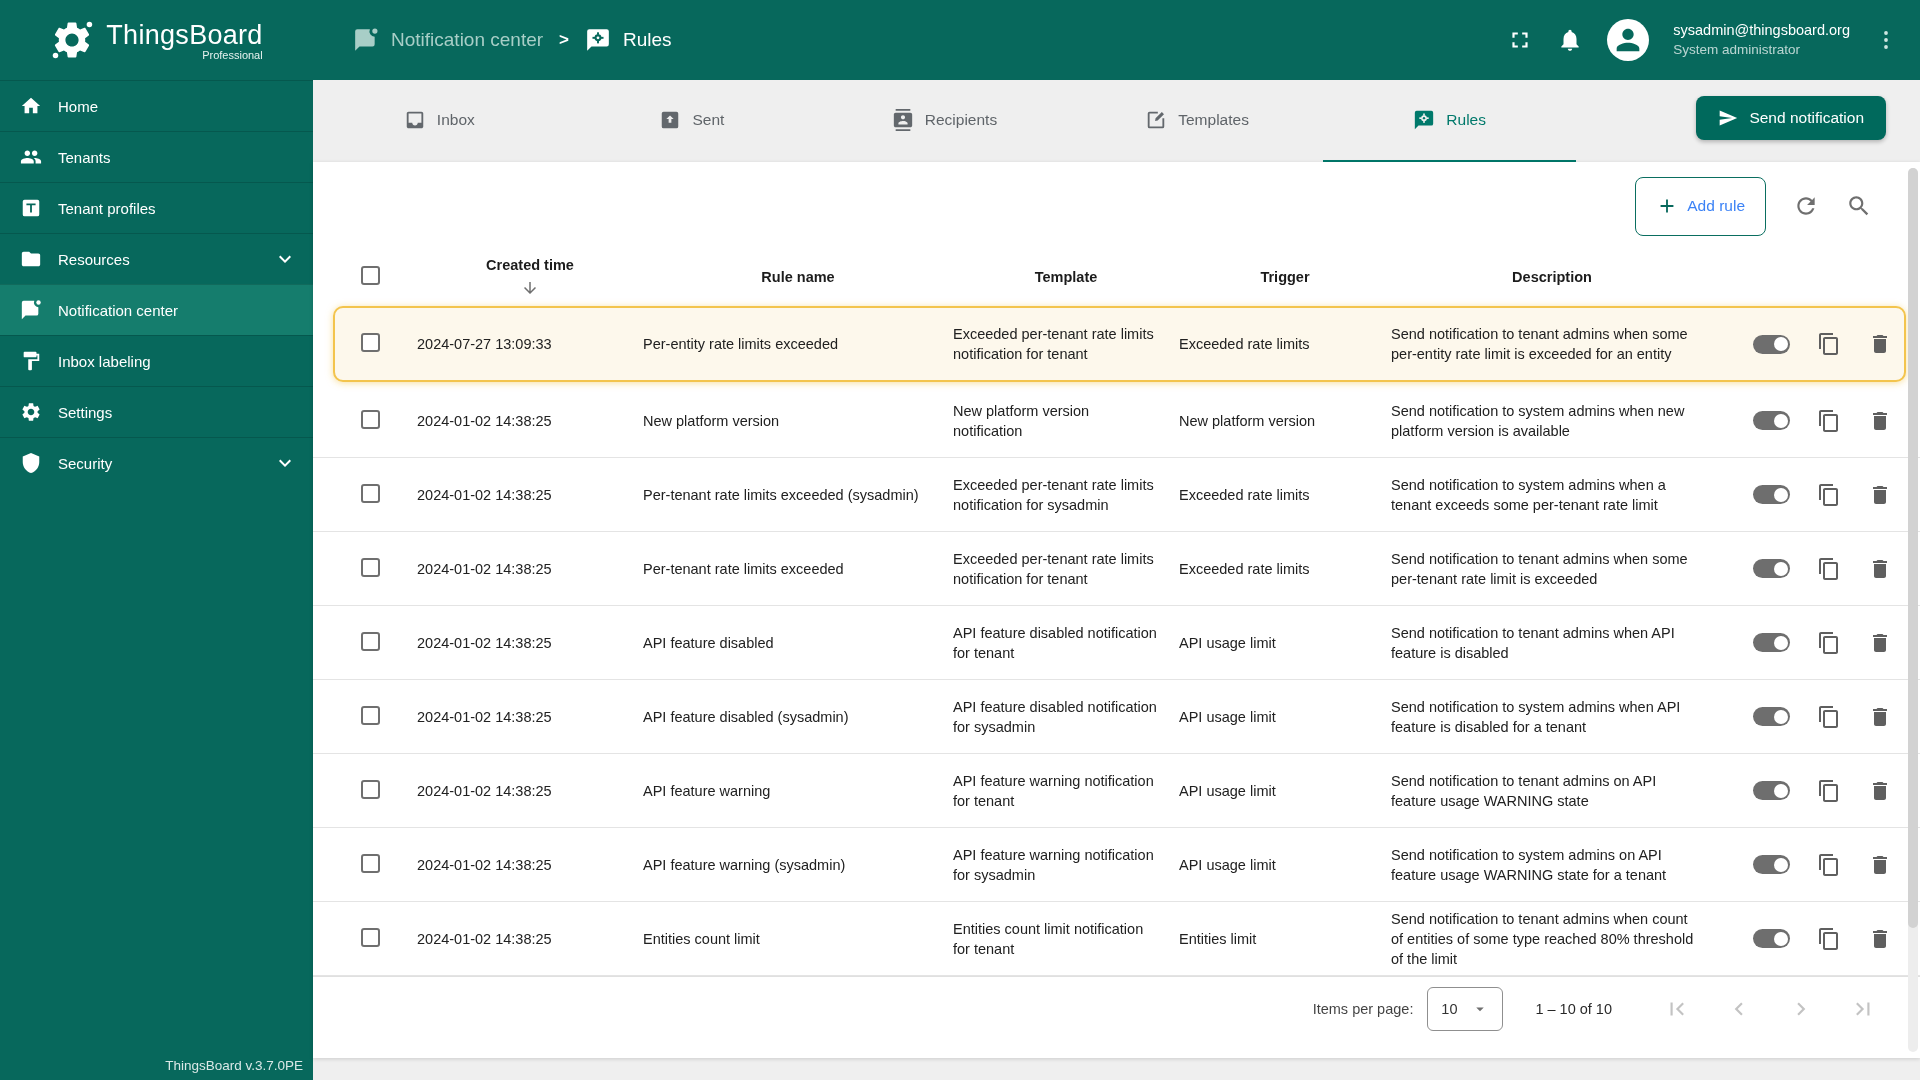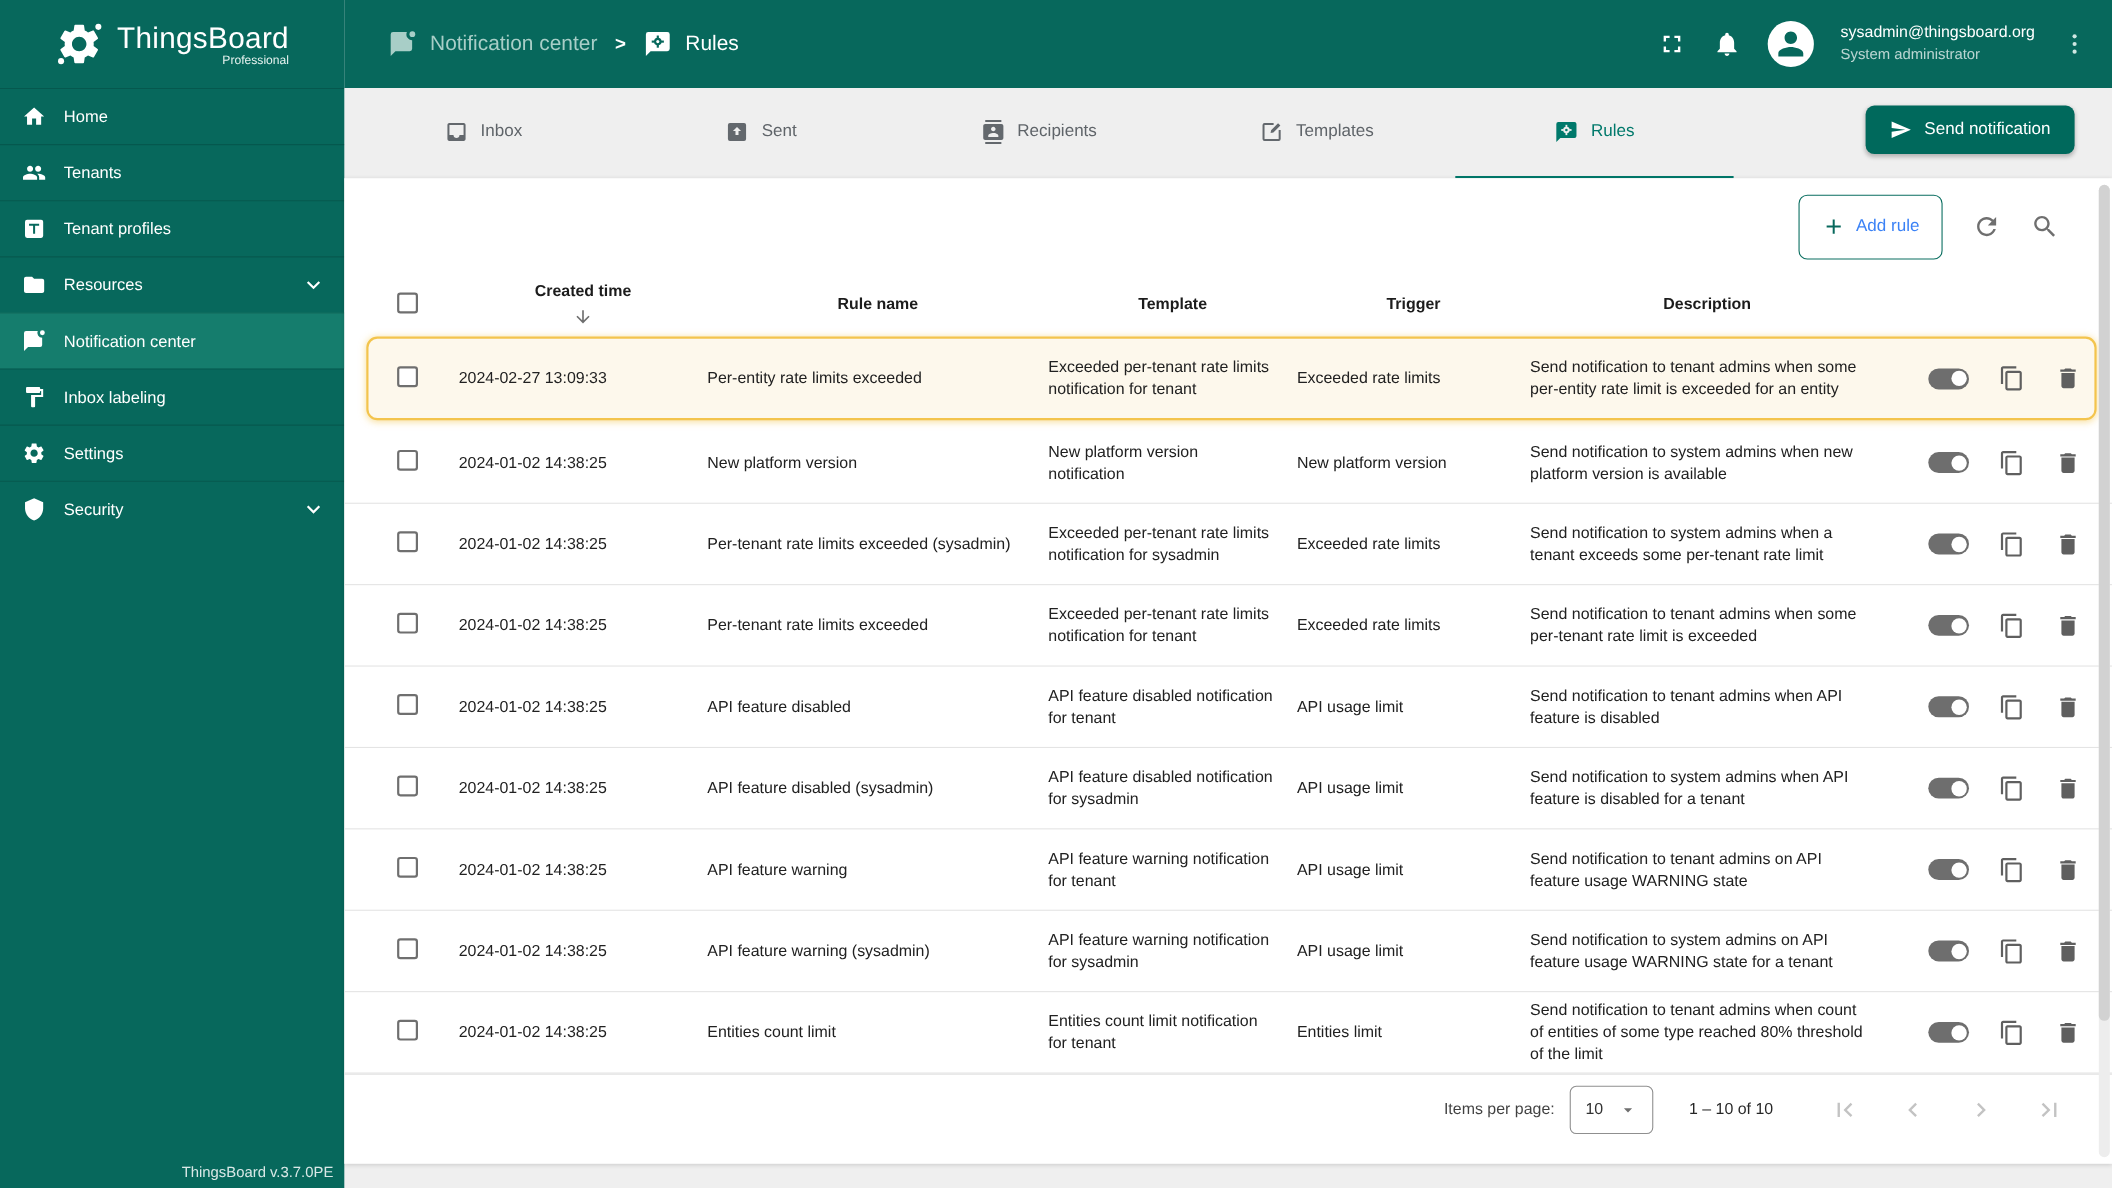--- a/index.html
+++ b/index.html
@@ -387,21 +387,21 @@
           </div>
         <div class="col-head">
             <span>Description</span>
           </div>
         <div></div>
       </div>
 
       <div id="table-body">
   <div class="trow highlight">
     <div><span class="checkbox"></span></div>
-    <div class="cell-created">2024-02-27 13:09:33</div>
+    <div class="cell-created">2024-07-27 13:09:33</div>
     <div class="cell-name">Per-entity rate limits exceeded</div>
     <div class="cell-template">Exceeded per-tenant rate limits notification for tenant</div>
     <div class="cell-trigger">Exceeded rate limits</div>
     <div class="cell-desc">Send notification to tenant admins when some per-entity rate limit is exceeded for an entity</div>
     <div class="cell-actions">
       <span class="toggle">
                 <span class="knob"></span>
               </span>
       <span class="row-icon svg-icon">
                 <svg viewBox="0 0 24 24" fill="currentColor">

